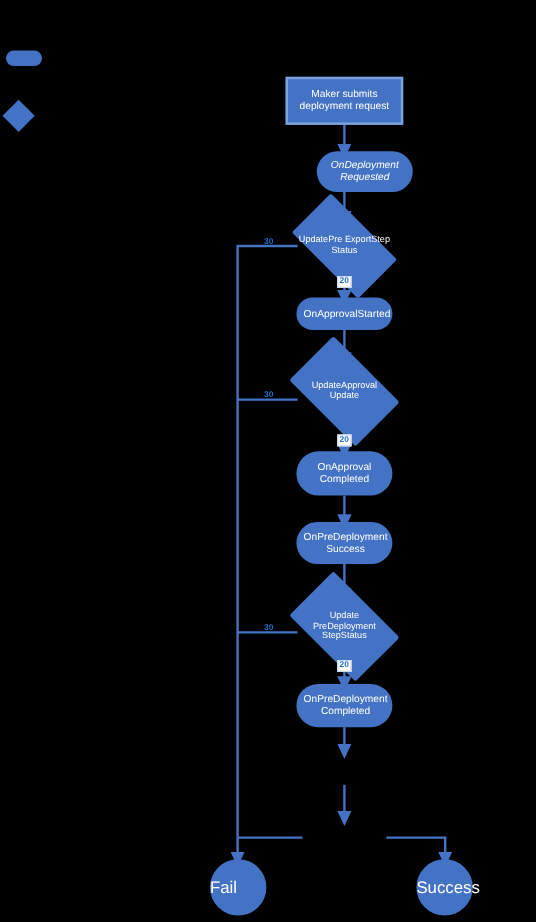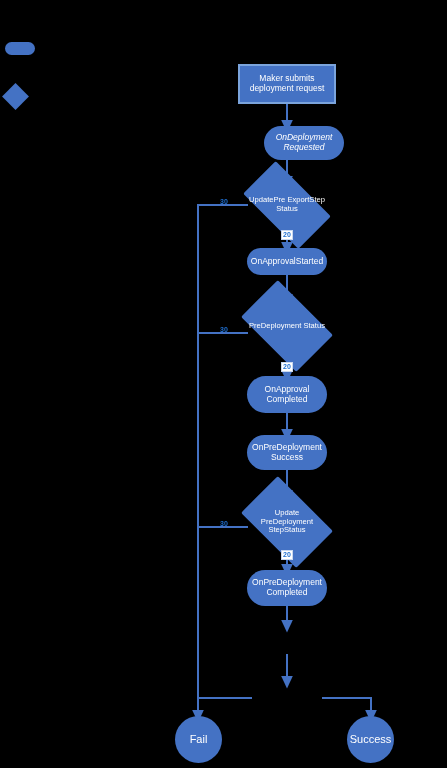--- a/index.html
+++ b/index.html
@@ -2,31 +2,31 @@
 <html><head>
 <meta charset="utf-8">
 <style>
   html,body{margin:0;padding:0;background:#000;}
   body{width:447px;height:768px;position:relative;overflow:hidden;
        font-family:"Liberation Sans",sans-serif;color:#fff;}
   #canvas{position:absolute;inset:0;width:447px;height:768px;}
   svg.wires{position:absolute;left:0;top:0;width:447px;height:768px;overflow:visible;}
 
   .node{position:absolute;background:#4472C4;color:#fff;display:flex;
-        align-items:center;justify-content:center;text-align:center;
+        align-items:center;justify-content:flex-start;text-align:center;
         line-height:1.15;box-sizing:border-box;}
 
   .n-rect{border:2px solid #7BA4DC;font-size:8.5px;padding:2px 4px;}
   .n-round{border-radius:999px;font-size:8.5px;padding:2px 6px;}
   .n-diamond{background:transparent;}
   .n-diamond .dshape{position:absolute;inset:0;background:#4472C4;
         transform:rotate(45deg);border-radius:2px;}
   .n-diamond .dtext{position:relative;z-index:2;font-size:7.6px;
         width:100%;text-align:center;line-height:1.15;}
-  .n-circle{border-radius:50%;font-size:11px;}
+  .n-circle{border-radius:50%;font-size:14px;}
 
   .elabel{position:absolute;font-size:7px;color:#1F6FD0;font-weight:bold;
           background:transparent;white-space:nowrap;}
   .elabel.boxed{background:#fff;color:#1F6FD0;padding:0 1px;
           border:1px solid #c9d8ef;line-height:1.1;}
 
   .legend-pill{position:absolute;background:#4472C4;border-radius:999px;}
   .legend-dia{position:absolute;background:#4472C4;transform:rotate(45deg);}
 </style>
 </head>
@@ -78,21 +78,21 @@
     <div class="dshape"></div>
     <div class="dtext">UpdatePre ExportStep Status</div>
   </div>
 
   <div class="node n-round" style="left:247px;top:248px;width:80px;height:27px;">
     <span>OnApprovalStarted</span>
   </div>
 
   <div class="node n-diamond" style="left:248px;top:300px;width:78px;height:52px;">
     <div class="dshape"></div>
-    <div class="dtext">PreDeployment Status</div>
+    <div class="dtext">UpdateApproval Update</div>
   </div>
 
   <div class="node n-round" style="left:247px;top:376px;width:80px;height:37px;">
     <span>OnApproval Completed</span>
   </div>
 
   <div class="node n-round" style="left:247px;top:435px;width:80px;height:35px;">
     <span>OnPreDeployment Success</span>
   </div>
 

